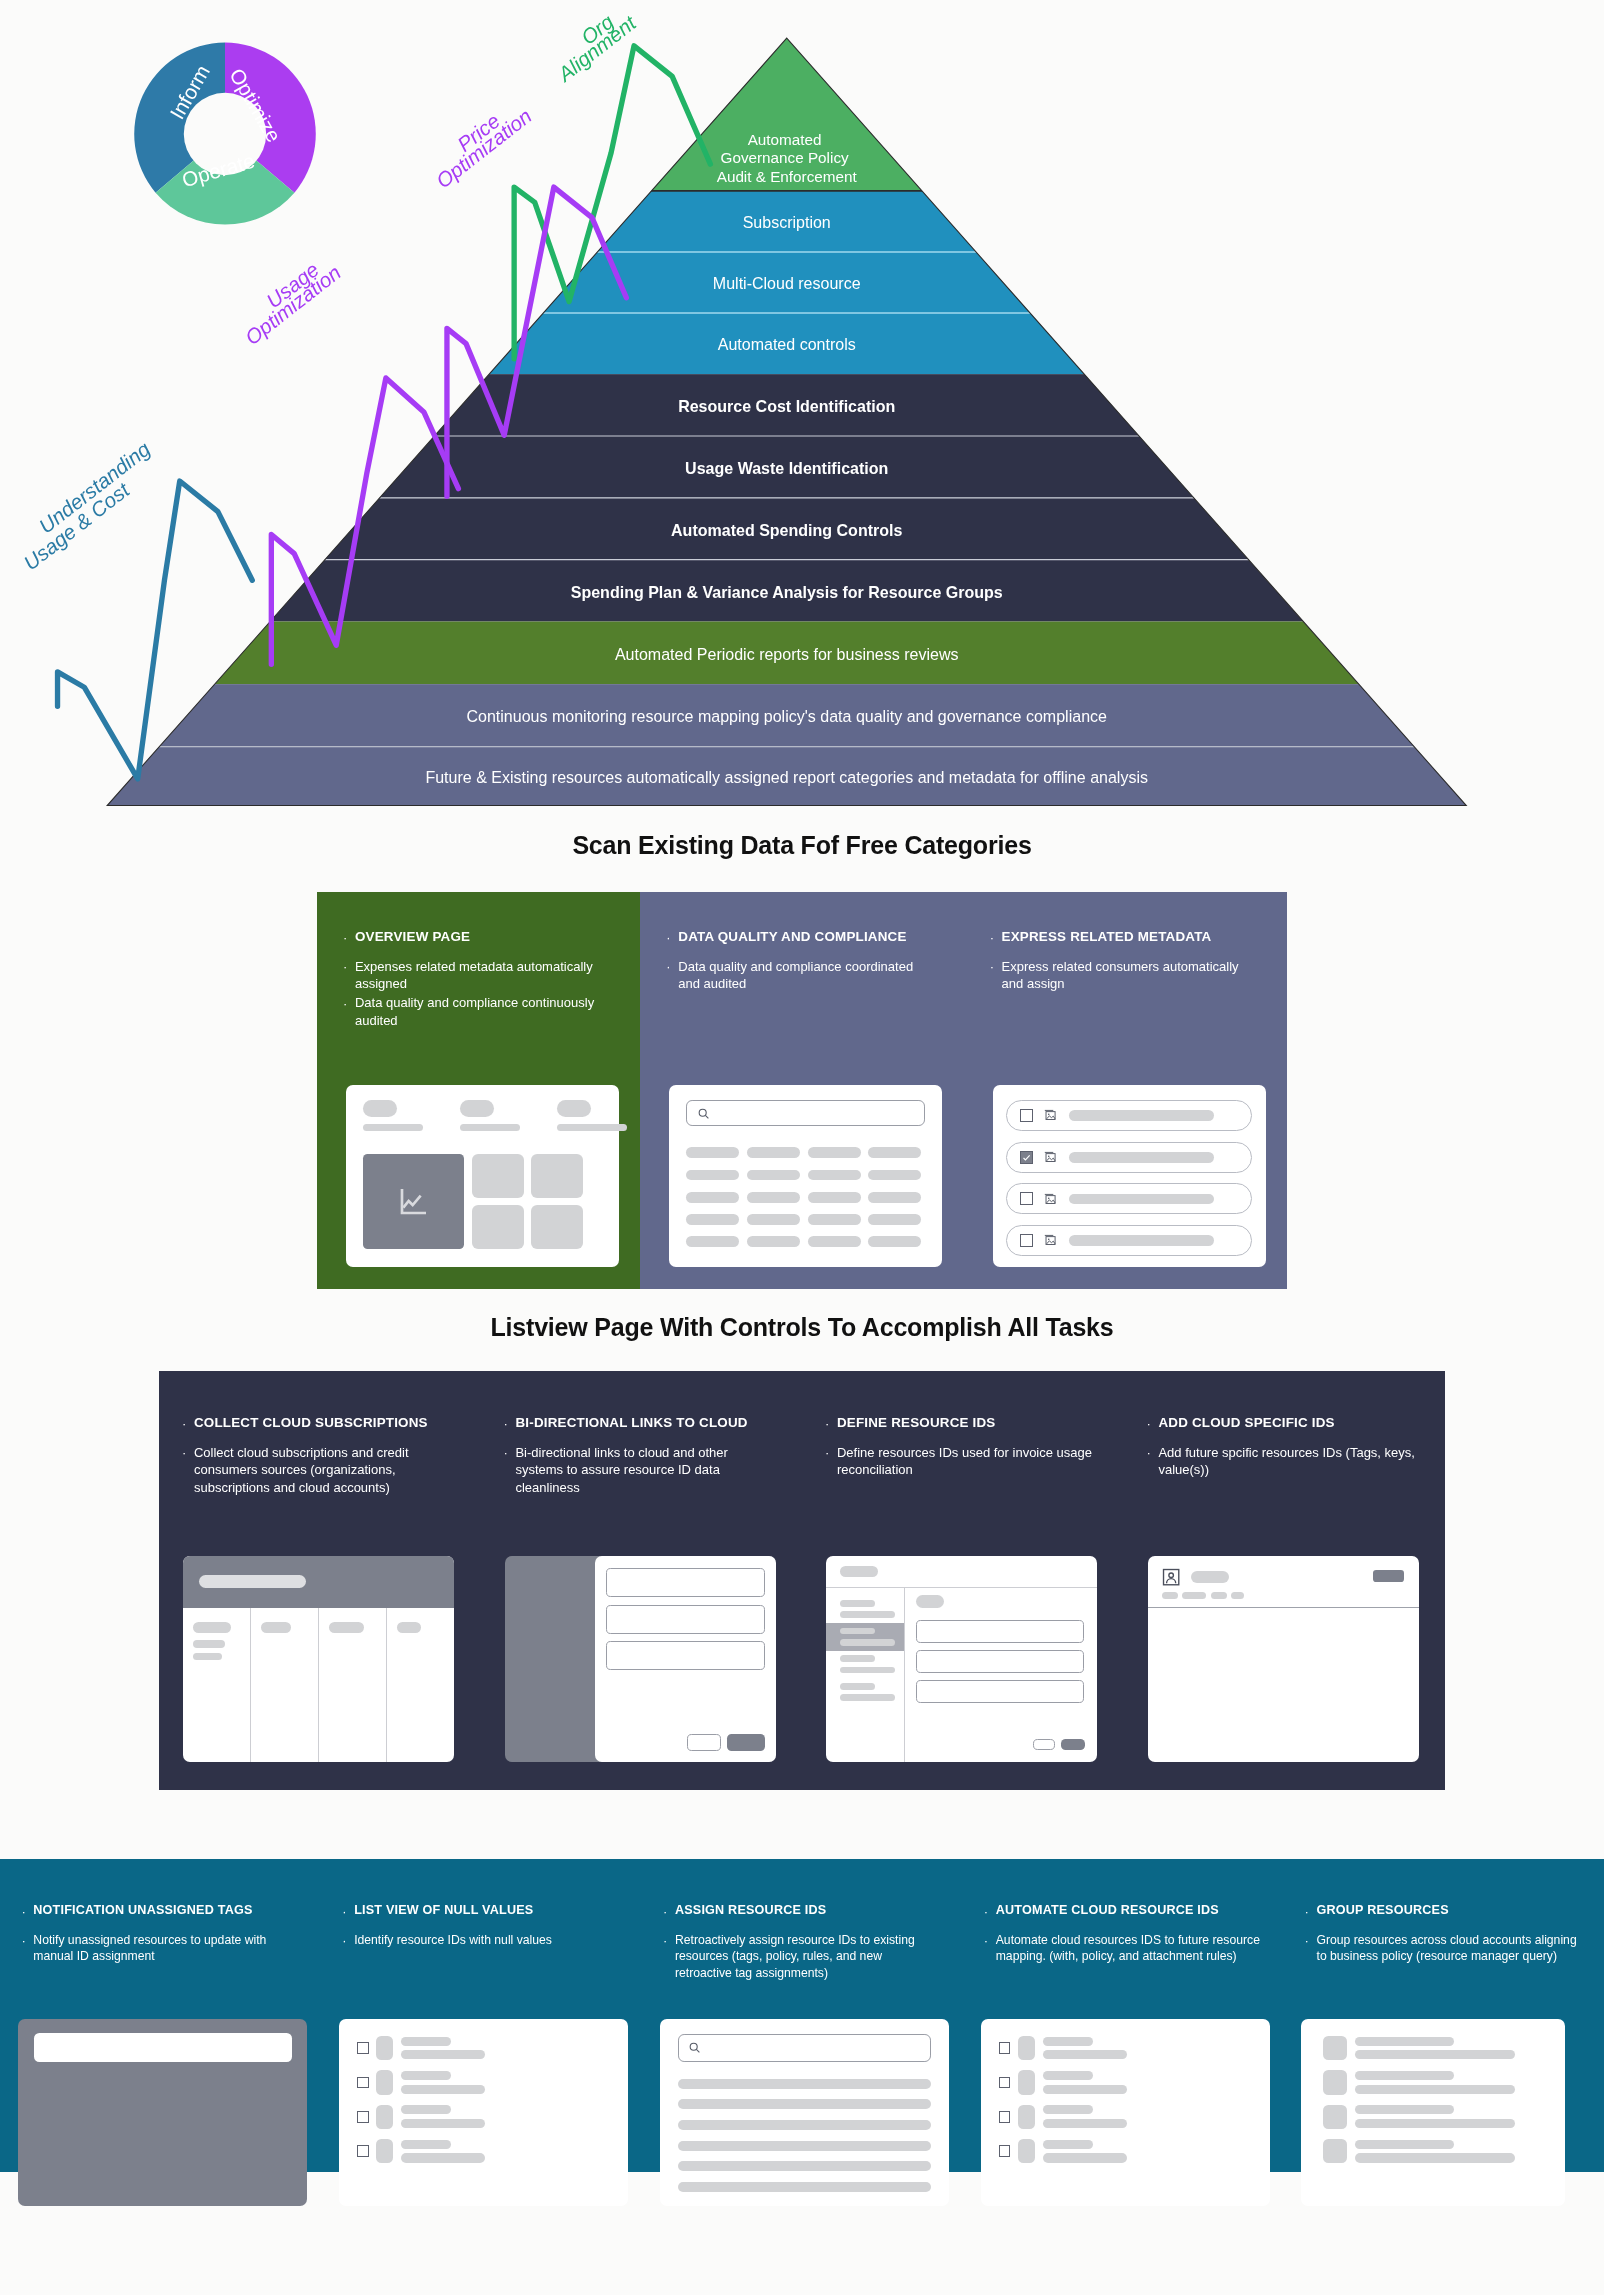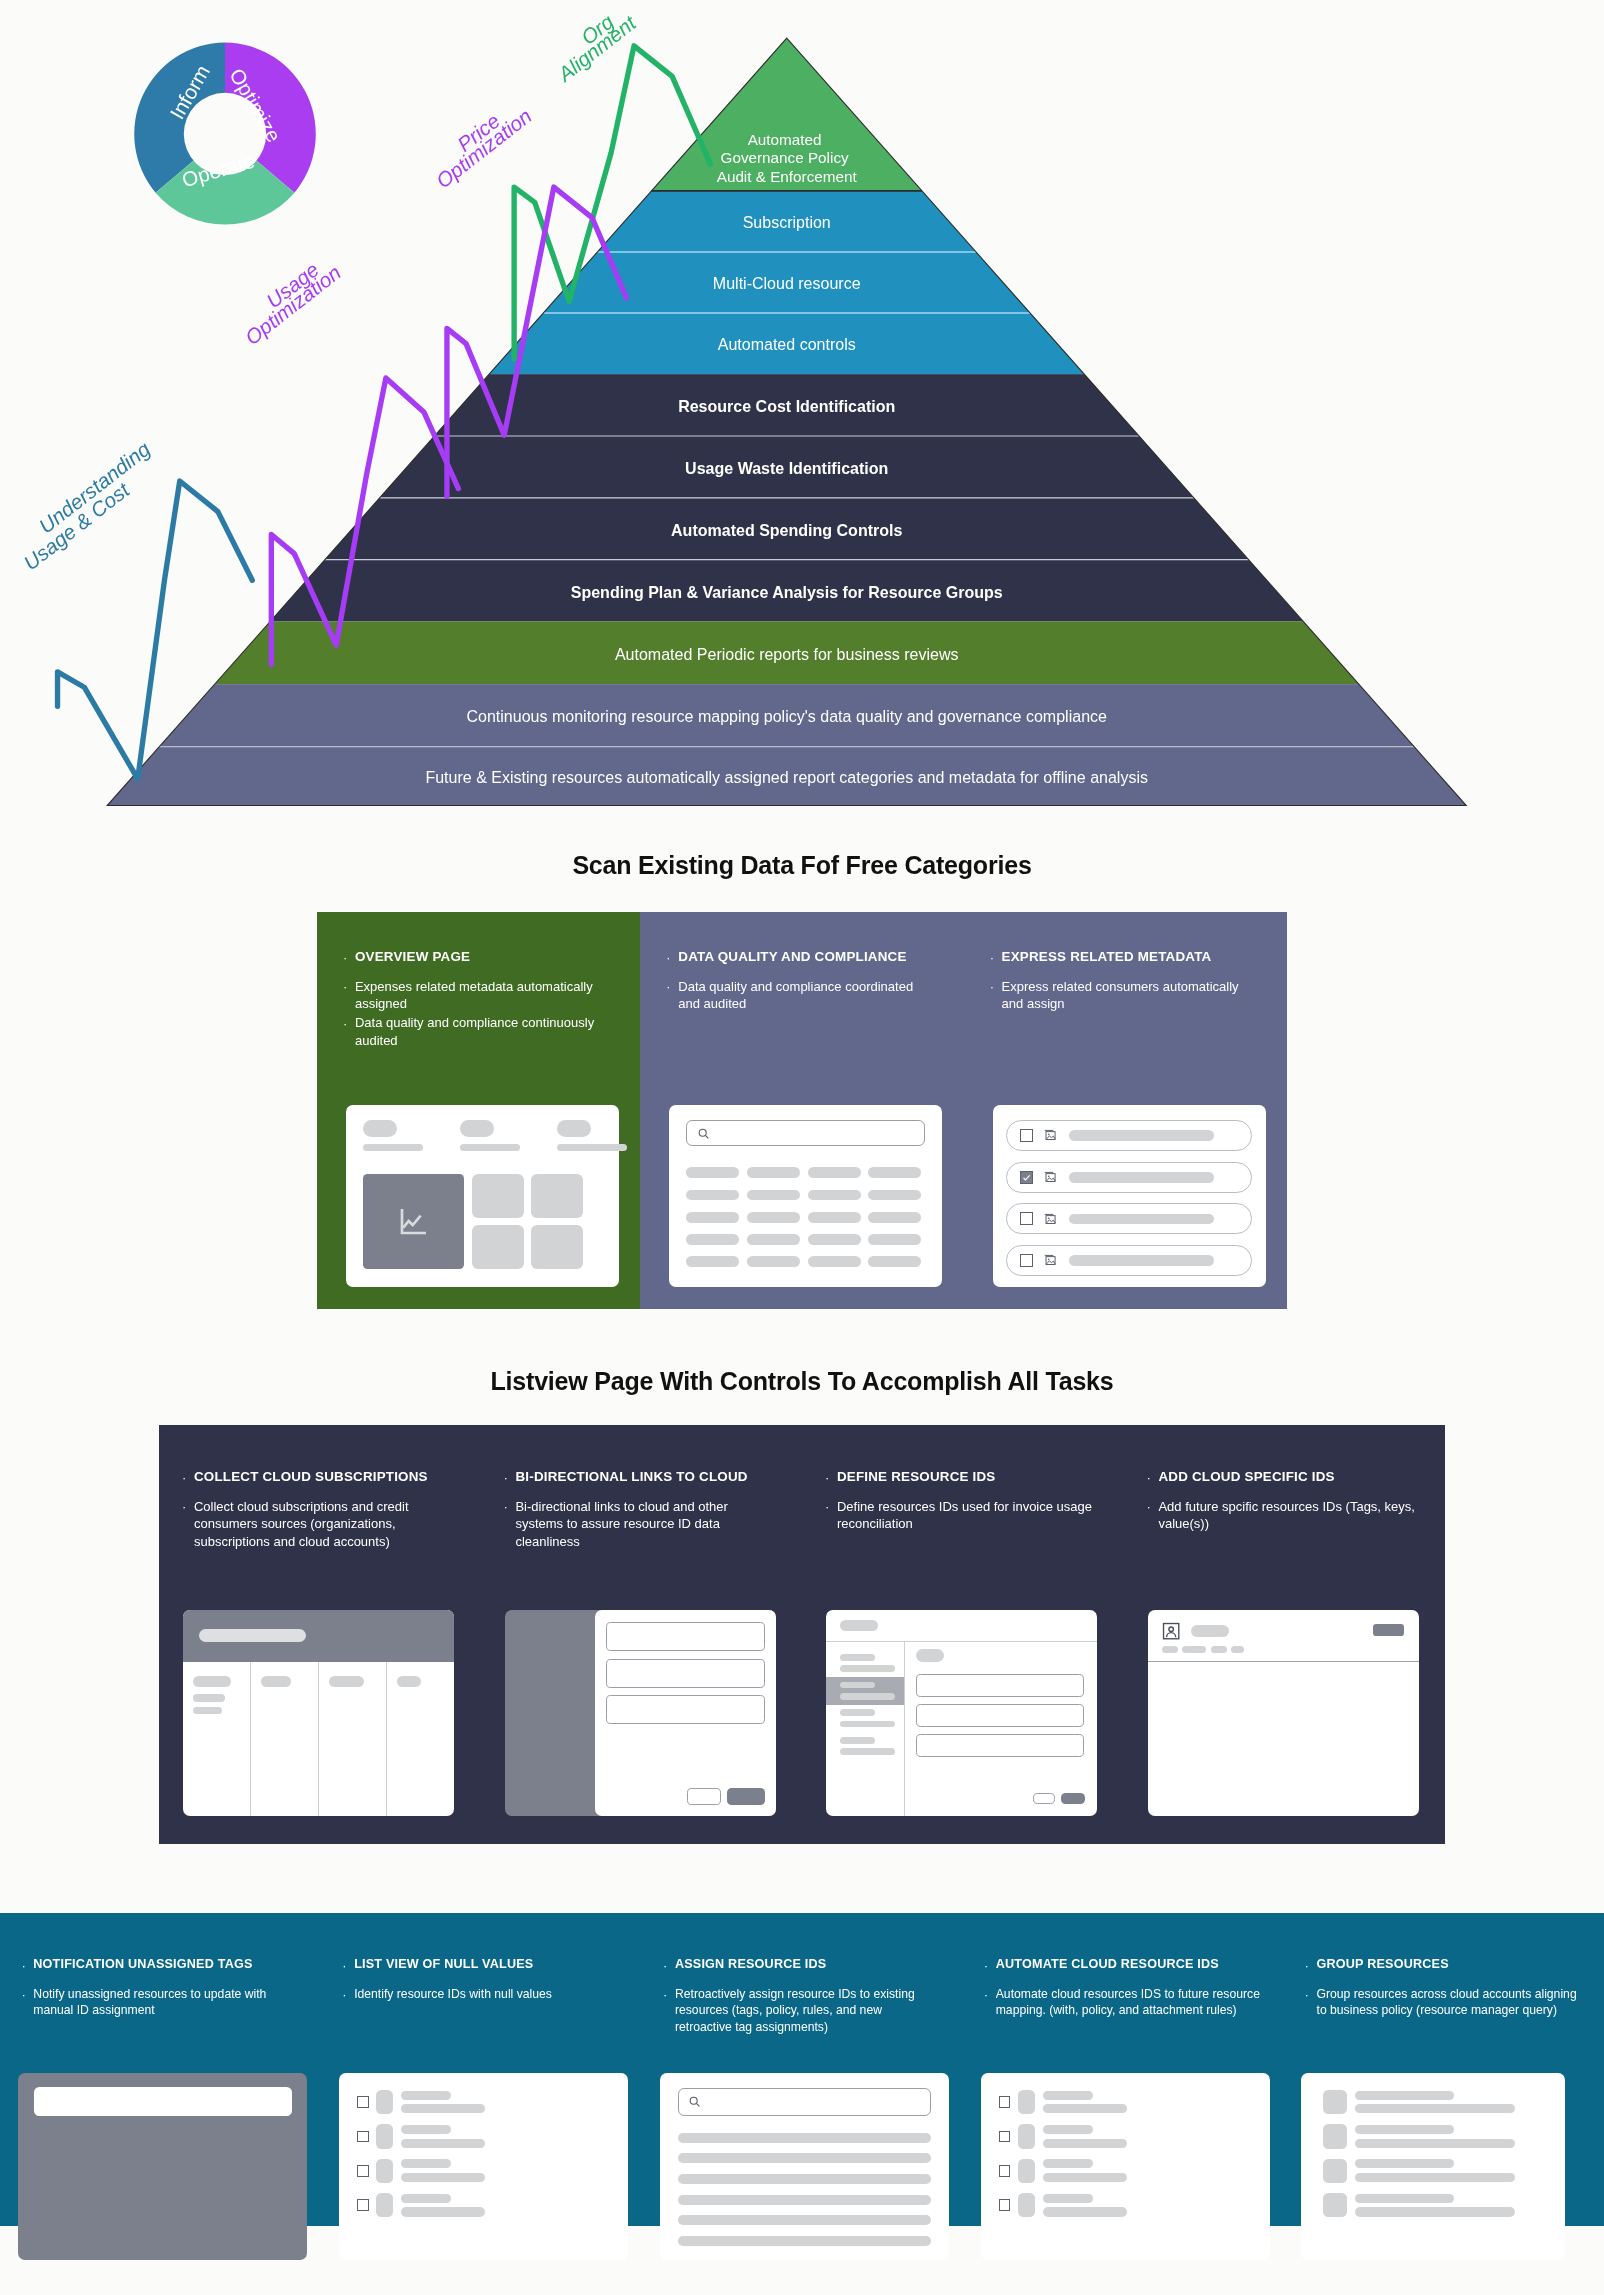--- a/index.html
+++ b/index.html
@@ -21,21 +21,20 @@
 
   .donut-wrap { position: absolute; left: 122px; top: 31px; width: 206px; height: 206px; }
 
   
   .band-title {
     text-align: center;
     font-size: 25px;
     font-weight: bold;
     color: #111111;
     letter-spacing: -0.2px;
-    margin-top: 20px;
   }
 
   
   .panel { display: flex; }
   .panel-col { position: relative; }
   .col-head {
     display: flex;
     align-items: flex-start;
     gap: 7.6px;
     color: #ffffff;
@@ -361,21 +360,21 @@
             <path d="M6 18 l4.5 -5 l3.5 3 l3 -2.5 l3 4.5" fill="none" stroke="#555a66" stroke-width="1.6"></path>
             <path d="M3 4 h14" stroke="#555a66" stroke-width="1.6"></path>
           </svg>
           <span class="pill" style="width:145px;height:10.7px;"></span>
         </div>
       </div>
     </div>
   </div>
 </section>
 
-<section style="width:1604px;padding-top:38px;background:#fbfbfa;">
+<section style="width:1604px;padding-top:24px;background:#fbfbfa;">
   <h2 class="band-title">Listview Page With Controls To Accomplish All Tasks</h2>
 
   <div class="panel" style="margin:29px 159px 0 159px;height:419px;background:#2f3248;padding:44px 0 0 0;">
 
     <div class="panel-col" style="width:322px;padding:0 23px;">
       <div class="col-head">
           <span class="bullet">·</span>
         <span class="col-title">COLLECT CLOUD SUBSCRIPTIONS</span>
         </div>
       <div class="col-body">

